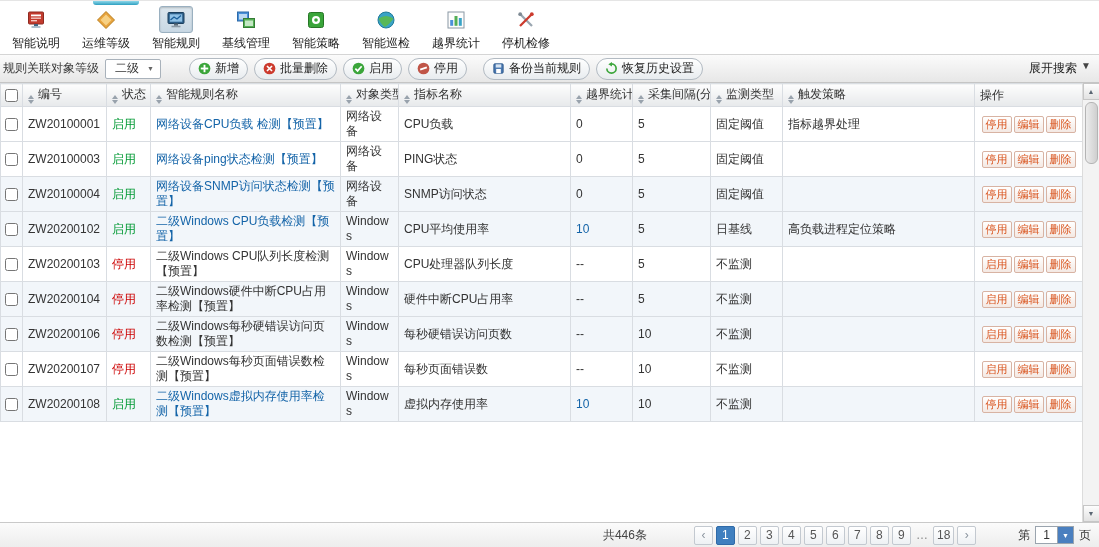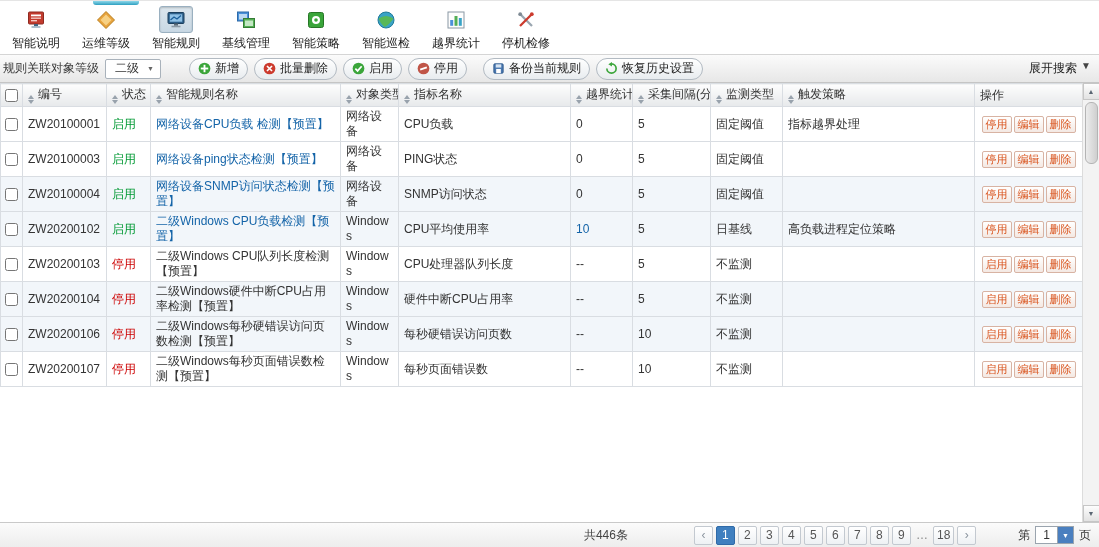--- a/index.html
+++ b/index.html
@@ -67,21 +67,21 @@
     border-left:1px solid #dcdcdc;display:flex;flex-direction:column;align-items:center}
   .vs-btn{width:17px;height:17px;flex:0 0 17px;display:flex;align-items:center;justify-content:center;
     font-size:7px;color:#5a6672;background:linear-gradient(#fdfdfd,#e2e2e2);border:1px solid #c6c6c6;cursor:pointer}
   .vs-thumb{width:13px;height:62px;margin-top:2px;border:1px solid #b4b4b4;border-radius:6px;
     background:linear-gradient(90deg,#ececec,#cfcfcf);cursor:grab}
   .vs-spacer{flex:1 1 auto}
 
   
   .footer{flex:0 0 25px;display:flex;align-items:center;justify-content:flex-end;gap:14px;
     padding:0 8px;background:linear-gradient(#fbfbfb,#ededed);border-top:1px solid #c9c9c9}
-  .ft-total{color:#444;margin-right:52px}
+  .ft-total{color:#444;margin-right:33px}
   .pg{display:flex;align-items:center;gap:3px;margin-right:28px}
   .pg-btn{min-width:19px;height:19px;padding:0 3px;display:flex;align-items:center;justify-content:center;
     border:1px solid #c3c9d0;border-radius:2px;background:linear-gradient(#ffffff,#eef1f4);
     color:#555;cursor:pointer}
   .pg-btn.current{background:var(--pagination-active-bg,#3f7fbf);border-color:#2f6aa8;color:#fff}
   .pg-arrow{color:#8a949e}
   .pg-ellipsis{color:#888;padding:0 2px}
   .page-jump{display:flex;align-items:center;gap:5px;color:#333}
   .pj-select{display:inline-flex;align-items:stretch;border:1px solid #9aa4ae;background:#fff;height:18px;cursor:pointer}
   .pj-select .val{display:flex;align-items:center;padding:0 7px;min-width:20px}
@@ -409,20 +409,33 @@
             <td class="st-off">停用</td>
             <td><span>二级Windows每秒页面错误数检测【预置】</span></td>
             <td>Windows</td>
             <td>每秒页面错误数</td>
             <td><span>--</span></td>
             <td>10</td>
             <td>不监测</td>
             <td></td>
             <td class="c-ops"><button class="op-btn">启用</button><button class="op-btn">编辑</button><button class="op-btn">删除</button></td>
           </tr>
+          <tr class="alt">
+            <td class="c-check"><input type="checkbox" style=""></td>
+            <td>ZW20200108</td>
+            <td class="st-on">启用</td>
+            <td><a class="lnk">二级Windows虚拟内存使用率检测【预置】</a></td>
+            <td>Windows</td>
+            <td>虚拟内存使用率</td>
+            <td><a class="lnk">10</a></td>
+            <td>10</td>
+            <td>不监测</td>
+            <td></td>
+            <td class="c-ops"><button class="op-btn">停用</button><button class="op-btn">编辑</button><button class="op-btn">删除</button></td>
+          </tr>
         </tbody>
     </table>
     <div class="vscroll">
       <div class="vs-btn">▲</div>
       <div class="vs-thumb"></div>
       <div class="vs-spacer"></div>
       <div class="vs-btn">▼</div>
     </div>
   </div>
 

